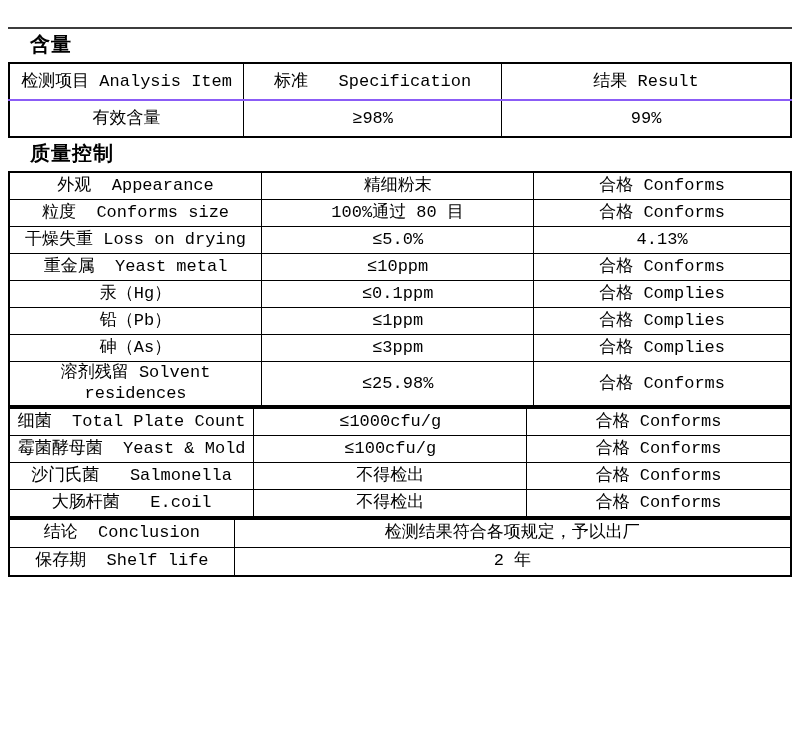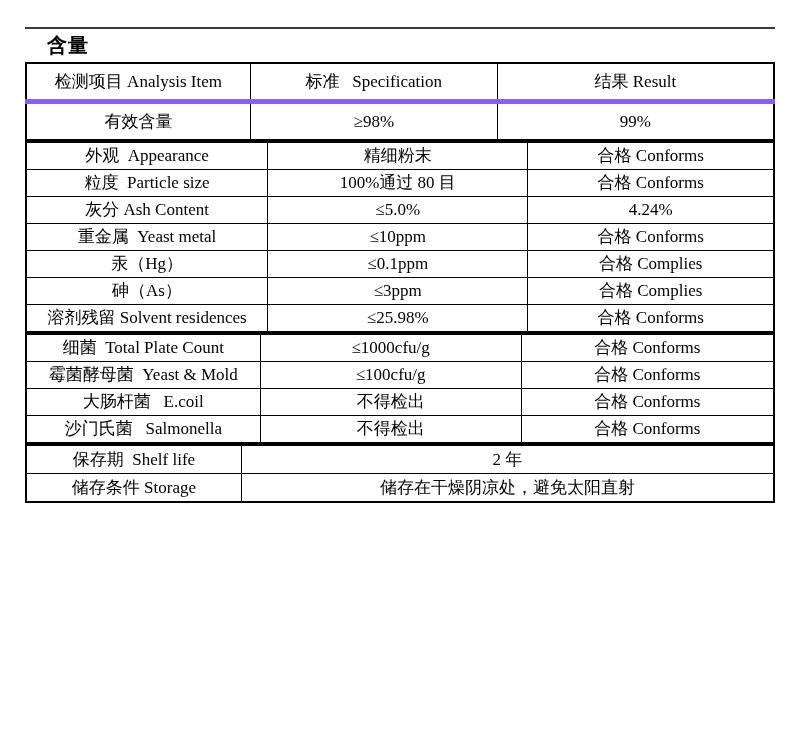--- a/index.html
+++ b/index.html
@@ -2,38 +2,38 @@
 <html><head>
 <meta charset="utf-8">
 <style>
   html,body{margin:0;padding:0;}
   body{
     width:800px;height:733px;
     background:#ffffff;color:#000;
     font-family:"Liberation Serif","DejaVu Serif",serif;
     overflow:hidden;
   }
-  .page{padding:0 25px;}
+  .page{padding:0 8px;font-family:Liberation Mono, monospace;}
   .top-rule{height:2px;background:#3c3c3c;margin-top:27px;}
   h2.section-heading{
     font-size:20px;line-height:1.15;font-weight:bold;
     margin:5px 0 5px 22px;letter-spacing:1px;
   }
   table.coa{
     width:100%;border-collapse:collapse;table-layout:fixed;
     border:2px solid #000;
   }
   table.coa td{
     border:1px solid #000;
     text-align:center;vertical-align:middle;
     font-size:17px;line-height:1.25;
     padding:0 4px;white-space:pre-wrap;overflow:hidden;
   }
   table.t1 td{height:35px;}
-  table.t1 tr.hdr td{border-bottom:5px solid #8b5cf6;margin-left:32px;}
+  table.t1 tr.hdr td{border-bottom:2px solid #8b5cf6;margin-left:32px;}
   table.t2 td{height:26px;}
   table.t3 td{height:26px;}
   table.t4 td{height:27px;}
 </style>
 </head>
 <body>
 
 <div class="page">
 
   <div class="top-rule"></div>
@@ -53,51 +53,57 @@
       <td>结果 Result</td>
     </tr>
     <tr>
       <td>有效含量</td>
       <td>≥98%</td>
       <td>99%</td>
     </tr>
   </tbody>
     </table>
 
+  <h2 class="section-heading">质量控制</h2>
 
   <table class="coa t2">
     <colgroup>
         <col style="width:32.3%">
         <col style="width:34.8%">
         <col style="width:32.9%">
       </colgroup>
     <tbody>
         <tr>
       <td>外观  Appearance</td>
       <td>精细粉末</td>
       <td>合格 Conforms</td>
     </tr>
     <tr>
-      <td>粒度  Particle size</td>
+      <td>粒度  Conforms size</td>
       <td>100%通过 80 目</td>
       <td>合格 Conforms</td>
     </tr>
     <tr>
-      <td>灰分 Ash Content</td>
+      <td>干燥失重 Loss on drying</td>
       <td>≤5.0%</td>
-      <td>4.24%</td>
+      <td>4.13%</td>
     </tr>
     <tr>
       <td>重金属  Yeast metal</td>
       <td>≤10ppm</td>
       <td>合格 Conforms</td>
     </tr>
     <tr>
       <td>汞（Hg）</td>
       <td>≤0.1ppm</td>
+      <td>合格 Complies</td>
+    </tr>
+    <tr>
+      <td>铅（Pb）</td>
+      <td>≤1ppm</td>
       <td>合格 Complies</td>
     </tr>
     <tr>
       <td>砷（As）</td>
       <td>≤3ppm</td>
       <td>合格 Complies</td>
     </tr>
     <tr>
       <td>溶剂残留 Solvent residences</td>
       <td>≤25.98%</td>
@@ -118,43 +124,43 @@
       <td>细菌  Total Plate Count</td>
       <td>≤1000cfu/g</td>
       <td>合格 Conforms</td>
     </tr>
     <tr>
       <td>霉菌酵母菌  Yeast &amp; Mold</td>
       <td>≤100cfu/g</td>
       <td>合格 Conforms</td>
     </tr>
     <tr>
-      <td>大肠杆菌   E.coil</td>
+      <td>沙门氏菌   Salmonella</td>
       <td>不得检出</td>
       <td>合格 Conforms</td>
     </tr>
     <tr>
-      <td>沙门氏菌   Salmonella</td>
+      <td>大肠杆菌   E.coil</td>
       <td>不得检出</td>
       <td>合格 Conforms</td>
     </tr>
   </tbody>
     </table>
 
 
   <table class="coa t4">
     <colgroup>
         <col style="width:28.8%">
         <col style="width:71.2%">
       </colgroup>
     <tbody>
+        <tr>
+      <td>结论  Conclusion</td>
+      <td>检测结果符合各项规定，予以出厂</td>
+    </tr>
     <tr>
       <td>保存期  Shelf life</td>
       <td>2 年</td>
-    </tr>
-    <tr>
-      <td>储存条件 Storage</td>
-      <td>储存在干燥阴凉处，避免太阳直射</td>
     </tr>
   </tbody>
     </table>
 
 </div>
 
 </body></html>

